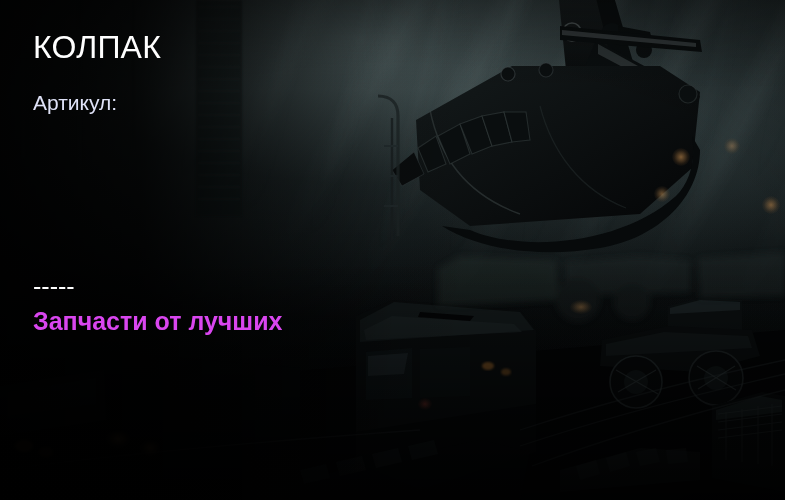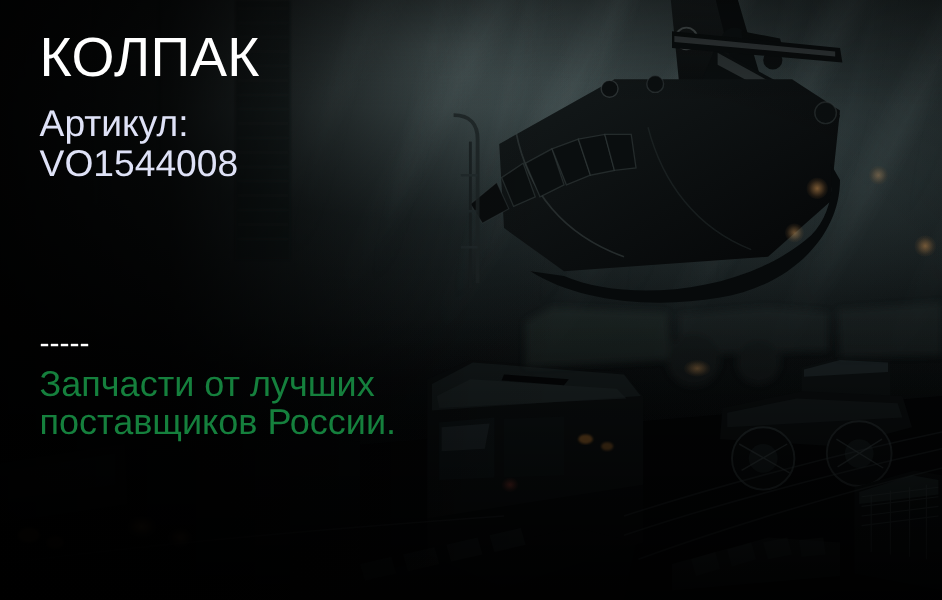--- a/index.html
+++ b/index.html
@@ -67,32 +67,32 @@
   .text-block {
     position: absolute;
     left: 33px;
     top: 0;
     width: 430px;
     z-index: 6;
   }
   .product-title {
     margin: 0;
     padding: 0;
-    font-size: 46px;
+    font-size: 32px;
     line-height: 34px;
     font-weight: 400;
     color: #ffffff;
     letter-spacing: .2px;
     position: absolute;
     top: 30px;
     white-space: nowrap;
   }
   .field {
     position: absolute;
-    font-size: 31px;
+    font-size: 21px;
     line-height: 34px;
     font-weight: 400;
     color: #dfe2f7;
     white-space: nowrap;
   }
   .field .val { display: block; }
   .field-article { top: 86px; }
   .field-maker  { top: 176px; }
 
   .rule {
@@ -101,24 +101,25 @@
     font-size: 25px;
     line-height: 28px;
     color: #ffffff;
     letter-spacing: 0px;
     font-family: "Liberation Sans", sans-serif;
   }
 
   .tagline {
     position: absolute;
     top: 305px;
-    font-size: 30px;
+    font-size: 25px;
     line-height: 32px;
-    color: #15803d;
+    color: #d946ef;
     width: 330px;
+    font-weight: bold;
   }
   .tagline span { display: block; white-space: nowrap; }
 </style>
 </head>
 <body>
 
 <div id="card">
 
   <div class="bg-layer bg-haze"></div>
   <div class="bg-layer rays"></div>
@@ -326,26 +327,24 @@
   <div class="bokeh" style="left:418px; top:398px; width:14px; height:12px; background:radial-gradient(ellipse, rgba(190,70,54,0.38) 0%, rgba(110,40,30,0.12) 58%, rgba(0,0,0,0) 80%);"></div>
 
   <div class="bg-layer vignette"></div>
 
   <div class="text-block">
 
     <h1 class="product-title">КОЛПАК</h1>
 
     <div class="field field-article">
       <span class="lbl">Артикул:</span>
-      <span class="val">VO1544008</span>
     </div>
 
     <div class="field field-maker">
     </div>
 
     <div class="rule">-----</div>
 
     <div class="tagline">
       <span>Запчасти от лучших</span>
-      <span>поставщиков России.</span>
     </div>
   </div>
 </div>
 
 </body></html>

